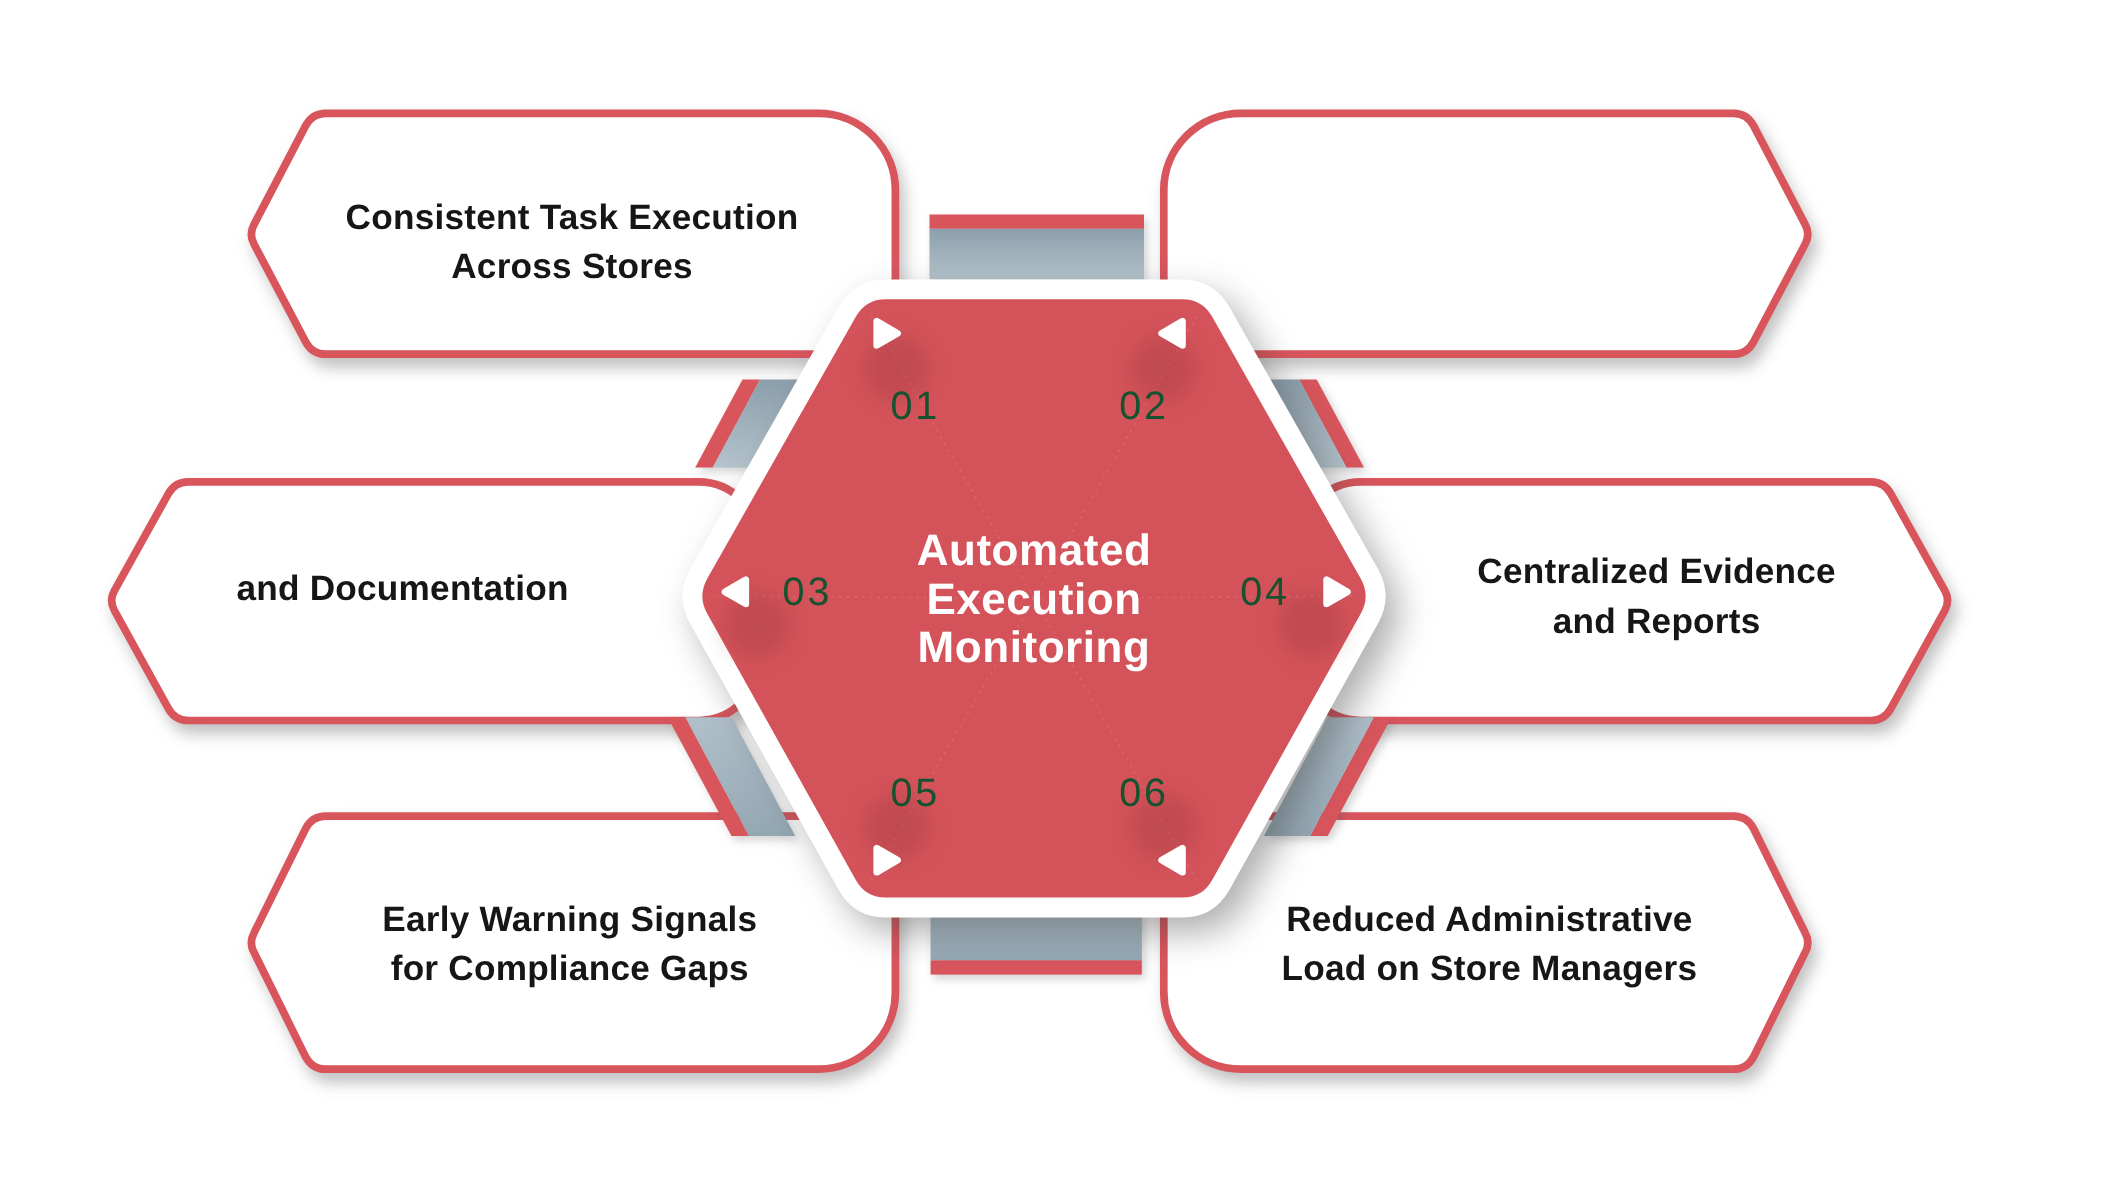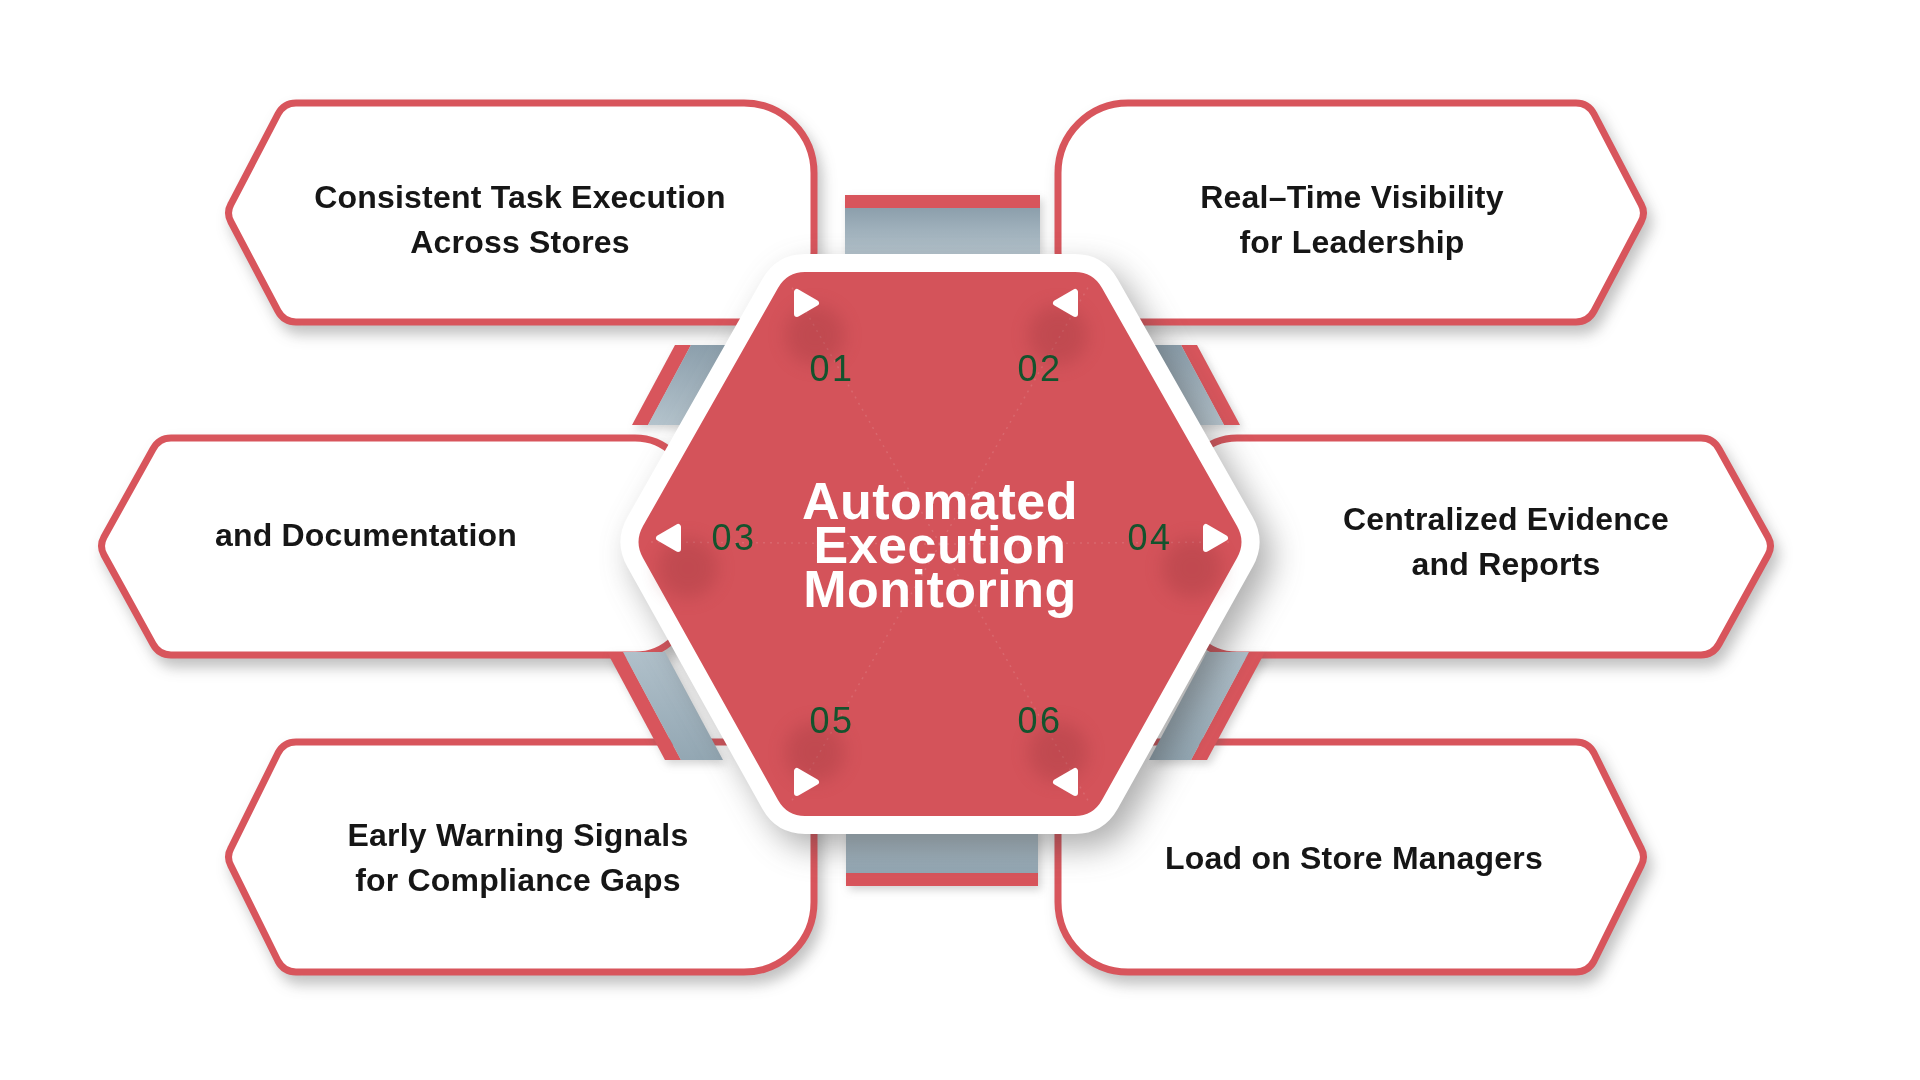--- a/index.html
+++ b/index.html
@@ -10,21 +10,21 @@
   .banner-shadow{filter:drop-shadow(5px 9px 7px rgba(50,50,50,0.30));}
   .hex-shadow{filter:drop-shadow(12px 14px 16px rgba(55,55,55,0.40));}
   .conn-shadow{filter:drop-shadow(3px 4px 4px rgba(80,80,80,0.25));}
 
   .label{position:absolute;transform:translate(-50%,-50%);text-align:center;
          font-weight:700;font-size:32px;line-height:45px;color:#161616;
          letter-spacing:0.2px;white-space:nowrap;}
   .num{position:absolute;transform:translate(-50%,-50%);color:#14532d;
        font-size:36px;font-weight:400;letter-spacing:2.5px;}
   .hex-title{position:absolute;left:940px;top:545px;transform:translate(-50%,-50%);
-       color:#ffffff;font-weight:700;font-size:52px;line-height:44px;
+       color:#ffffff;font-weight:700;font-size:40px;line-height:44px;
        text-align:center;letter-spacing:0.5px;white-space:nowrap;}
 </style>
 </head>
 <body>
 
 <div class="stage">
 
   <svg width="1920" height="1080" viewBox="0 0 1920 1080">
     <defs>
       <linearGradient id="slateDown" x1="0" y1="0" x2="0" y2="1">
@@ -107,36 +107,33 @@
         <polygon points="797,771 797,793 816,782"></polygon>
         <polygon points="1075,771 1075,793 1056,782"></polygon>
       </g>
     </g>
   </svg>
 
   <div class="label" style="left:520px;top:220px">
     <span style="display:block">Consistent Task Execution</span>
     <span style="display:block">Across Stores</span>
   </div>
-  <div class="label" style="left:1352px;top:220px">
-    <span style="display:block">Real–Time Visibility</span>
-    <span style="display:block">for Leadership</span>
-  </div>
   <div class="label" style="left:366px;top:535px">
     <span style="display:block">and Documentation</span>
   </div>
   <div class="label" style="left:518px;top:858px">
     <span style="display:block">Early Warning Signals</span>
     <span style="display:block">for Compliance Gaps</span>
   </div>
   <div class="label" style="left:1506px;top:542px">
     <span style="display:block">Centralized Evidence</span>
     <span style="display:block">and Reports</span>
   </div>
   <div class="label" style="left:1354px;top:858px">
+    <span style="display:block">Reduced Administrative</span>
     <span style="display:block">Load on Store Managers</span>
   </div>
 
   <div class="num" style="left:832px;top:369px">01</div>
   <div class="num" style="left:1040px;top:369px">02</div>
   <div class="num" style="left:734px;top:538px">03</div>
   <div class="num" style="left:1150px;top:538px">04</div>
   <div class="num" style="left:832px;top:721px">05</div>
   <div class="num" style="left:1040px;top:721px">06</div>
 

